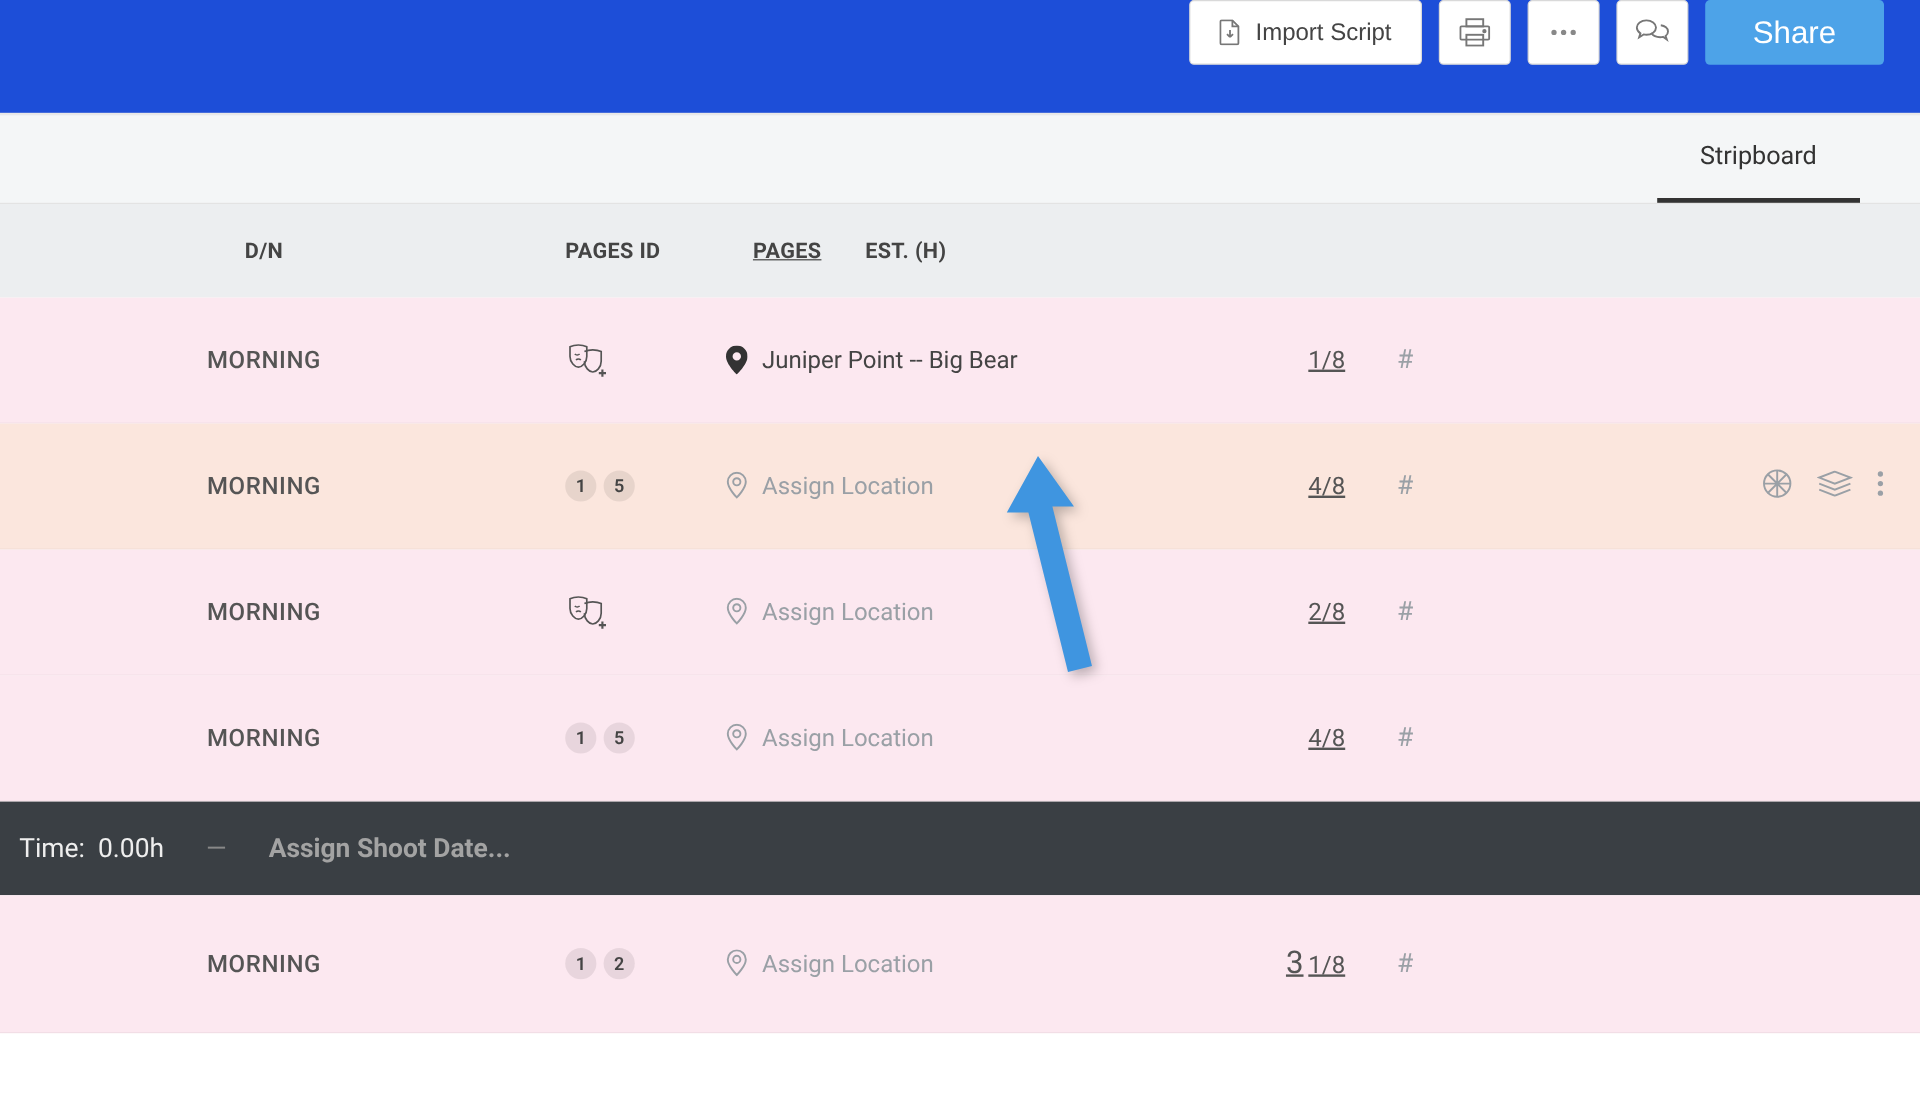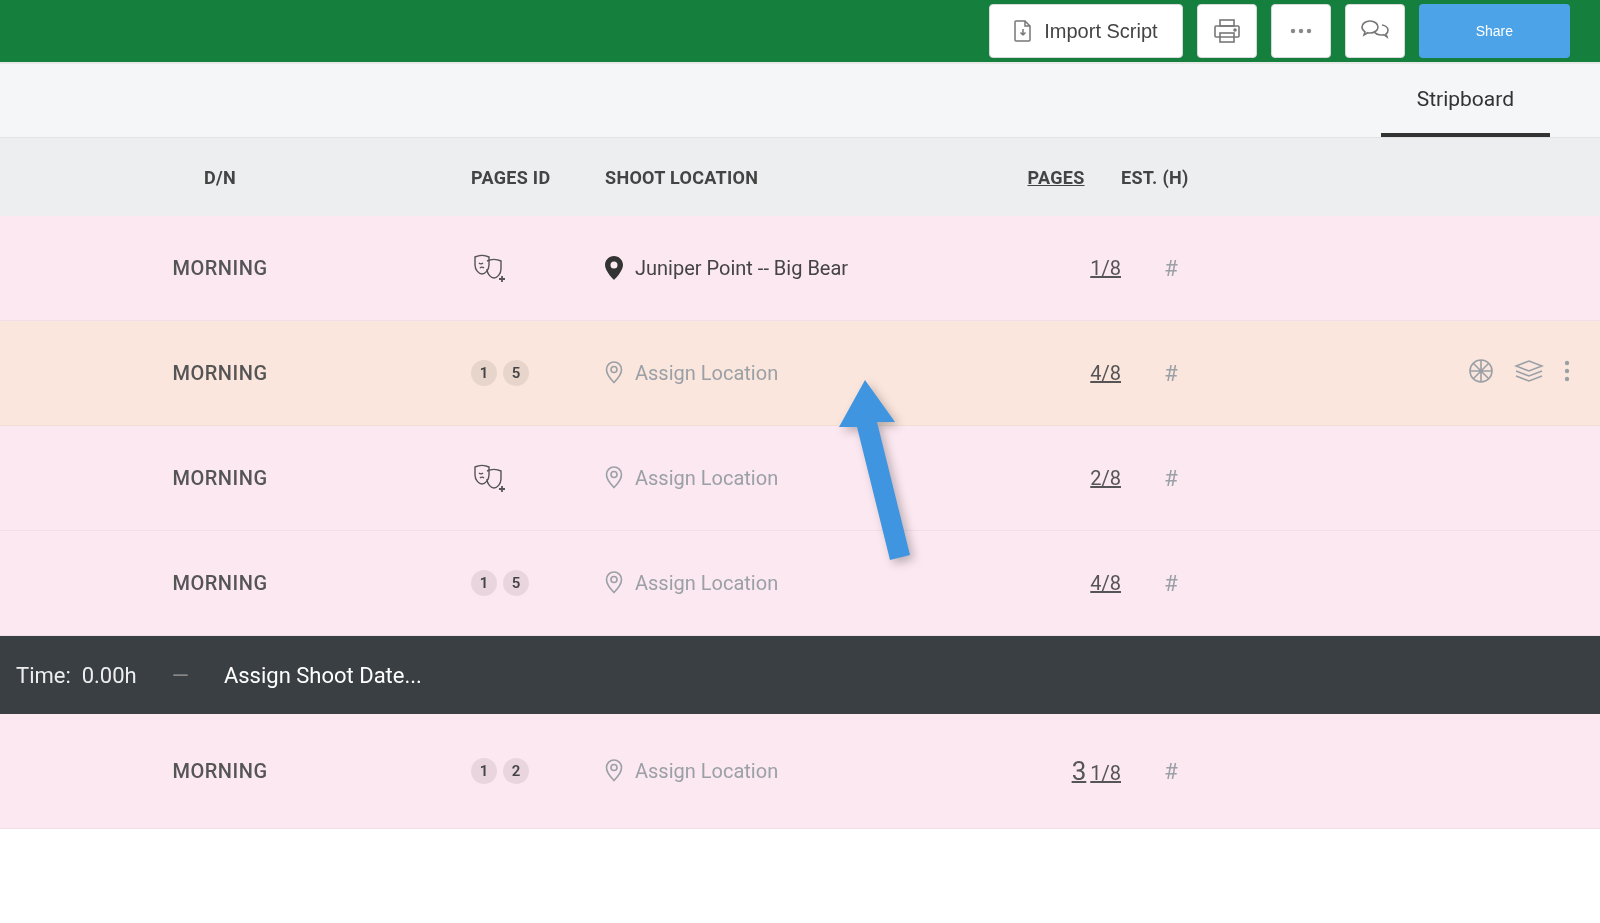--- a/index.html
+++ b/index.html
@@ -7,50 +7,50 @@
     font-family: -apple-system, BlinkMacSystemFont, "Segoe UI", Roboto, "Open Sans", sans-serif;
     background: #fff;
     width: 1600px;
     height: 923px;
     overflow: hidden;
     position: relative;
   }
 
   
   .toolbar {
-    height: 64px;
+    height: 96px;
     border-bottom: 2px solid #e8e8e8;
     display: flex;
     justify-content: flex-end;
-    align-items: center;
+    align-items: flex-start;
     padding-right: 30px;
     gap: 14px;
-    background: #15803d;
+    background: #1d4ed8;
   }
   .btn {
     height: 54px;
     border: 1px solid #d9d9d9;
     border-radius: 4px;
     background: #fff;
     display: flex;
     align-items: center;
     justify-content: center;
     cursor: pointer;
     color: #555;
     font-size: 20px;
   }
   .btn.import { padding: 0 24px; gap: 12px; color: #444; }
   .btn.icon-only { width: 60px; }
   .btn.share {
     background: #4da3e8;
     border: none;
     color: #fff;
     font-weight: 500;
-    padding: 0 57px;
-    font-size: 14px;
+    padding: 0 40px;
+    font-size: 26px;
   }
   .btn svg { flex: 0 0 auto; }
 
   
   .subnav {
     height: 74px;
     background: #f4f6f7;
     border-bottom: 1px solid #e3e3e3;
     display: flex;
     justify-content: flex-end;
@@ -128,21 +128,21 @@
     height: 78px;
     background: #3a3f44;
     color: #eee;
     display:flex;
     align-items:center;
     font-size:22px;
     padding-left: 16px;
   }
   .daybar .time-lbl { color:#eee; }
   .daybar .dash { color:#888; margin: 0 35px; }
-  .daybar .assign-date { color:#ffffff; cursor:pointer; }
+  .daybar .assign-date { color:#a3a3a3; cursor:pointer;font-weight:bold; }
 
   
   .cursor-annot {
     position: absolute;
     left: 835px;
     top: 380px;
     pointer-events: none;
     filter: drop-shadow(4px 4px 5px rgba(0,0,0,0.25));
   }
 
@@ -186,21 +186,20 @@
   </button>
 </div>
 
 <div class="subnav">
   <div class="tab active">Stripboard</div>
 </div>
 
 <div class="col-header">
   <div class="cell-dn">D/N</div>
   <div class="cell-cast">PAGES ID</div>
-  <div class="cell-loc">SHOOT LOCATION</div>
   <div class="cell-pages">PAGES</div>
   <div class="cell-est">EST. (H)</div>
   <div class="cell-extra"></div>
 </div>
 
 <div class="strip pink">
   <div class="cell-dn">MORNING</div>
   <div class="cell-cast">
     <div class="cast-wrap">
       <svg class="cast-icon-svg" width="36" height="30" viewBox="0 0 36 30" fill="none" stroke="#555" stroke-width="1.4">

